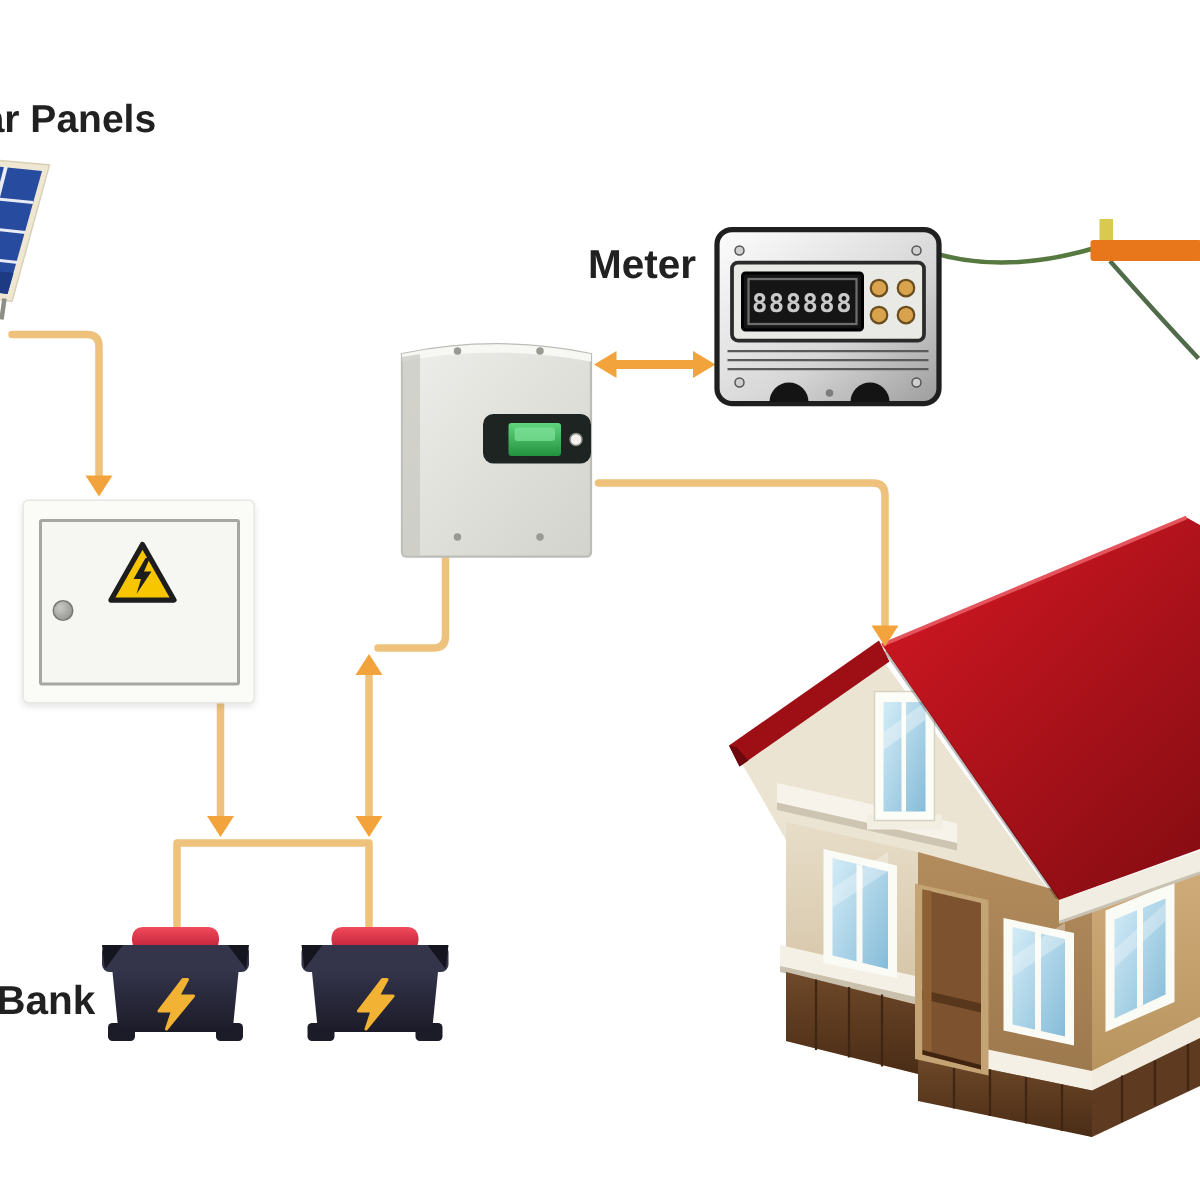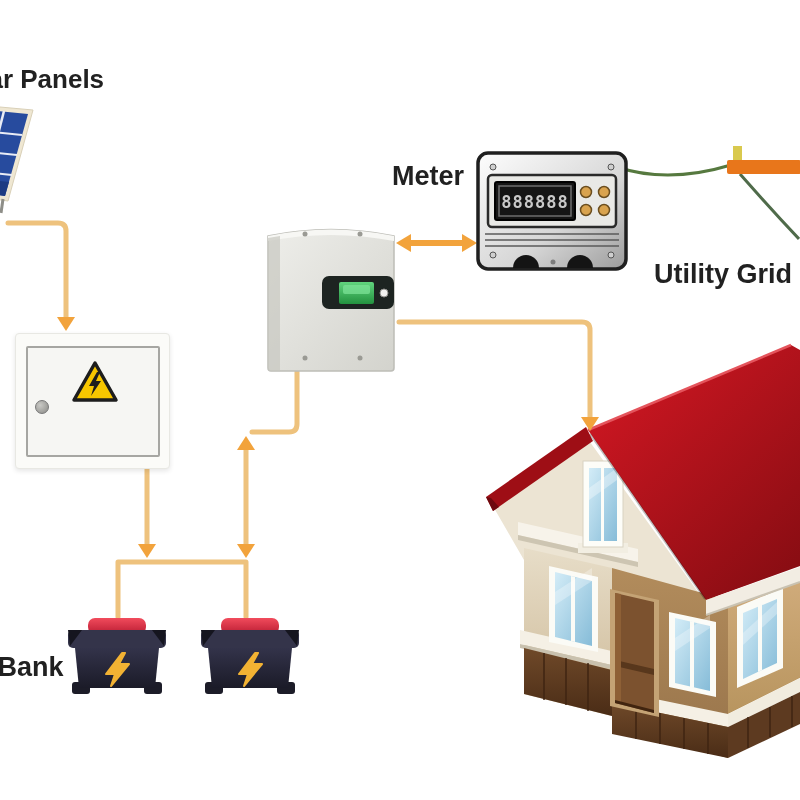--- a/index.html
+++ b/index.html
@@ -275,16 +275,15 @@
         <polygon points="9,32 93,32 89,72 13,72" fill="url(#bodG)"></polygon>
         <polygon points="56,37 40,58 49,58 45,70 63,48 53,48 59,37" fill="#f2b233" stroke="#f2b233" stroke-width="2" stroke-linejoin="round"></polygon>
       </g>
     </defs>
     <use href="#battery" x="6" y="6"></use>
     <use href="#battery" x="139" y="6"></use>
   </svg>
 
   <div class="label" style="left:-52px;top:64px;font-size:26px;">Solar Panels</div>
   <div class="label" style="left:392px;top:161px;text-align:right;">Meter</div>
-  <div class="label" style="left:654px;top:259px;">Utility Grid</div>
   <div class="label" style="left:-103px;top:652px;">Battery Bank</div>
 
 </div>
 
 </body></html>

